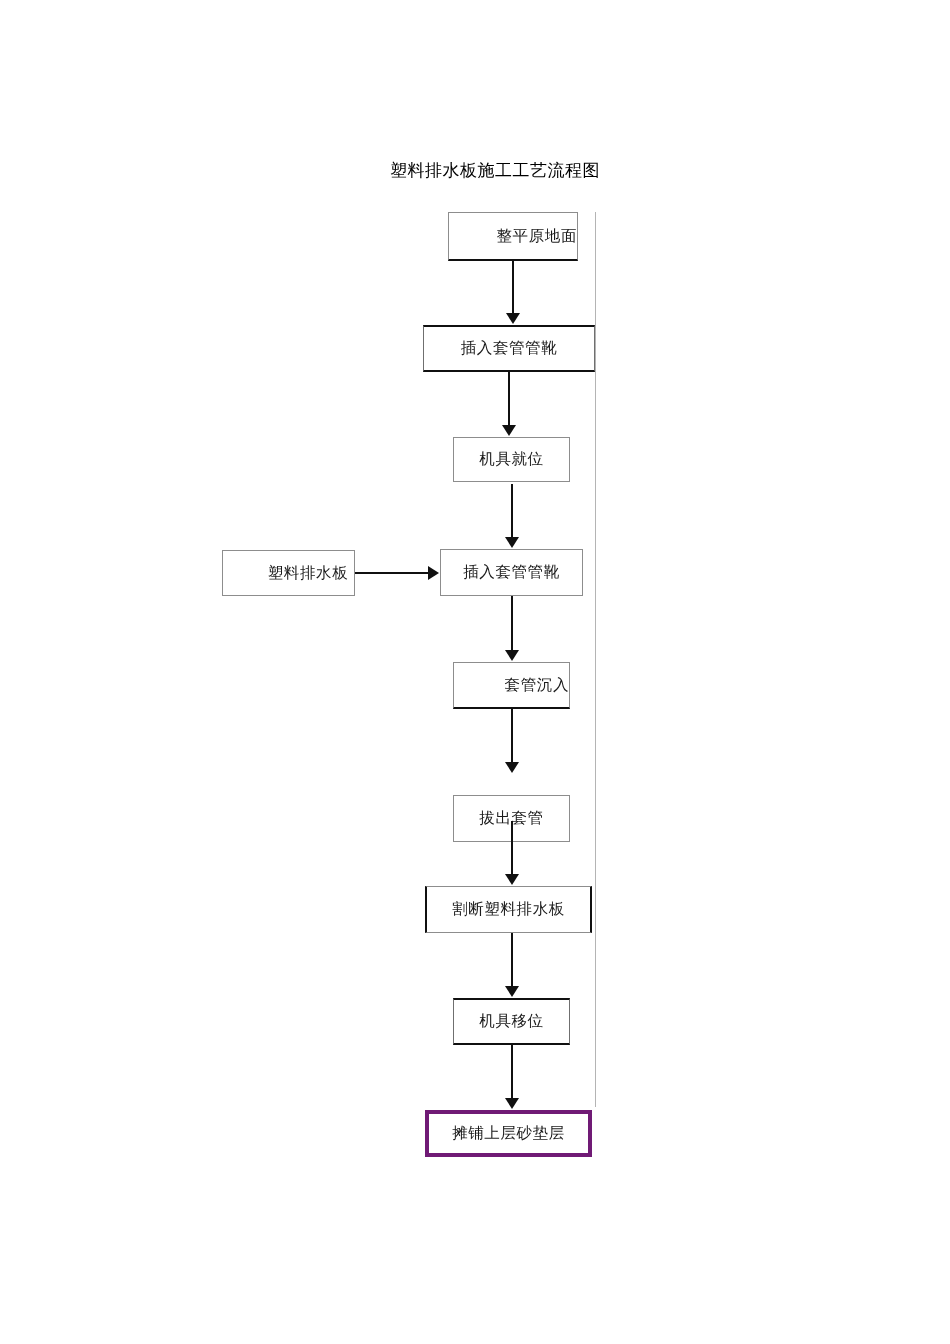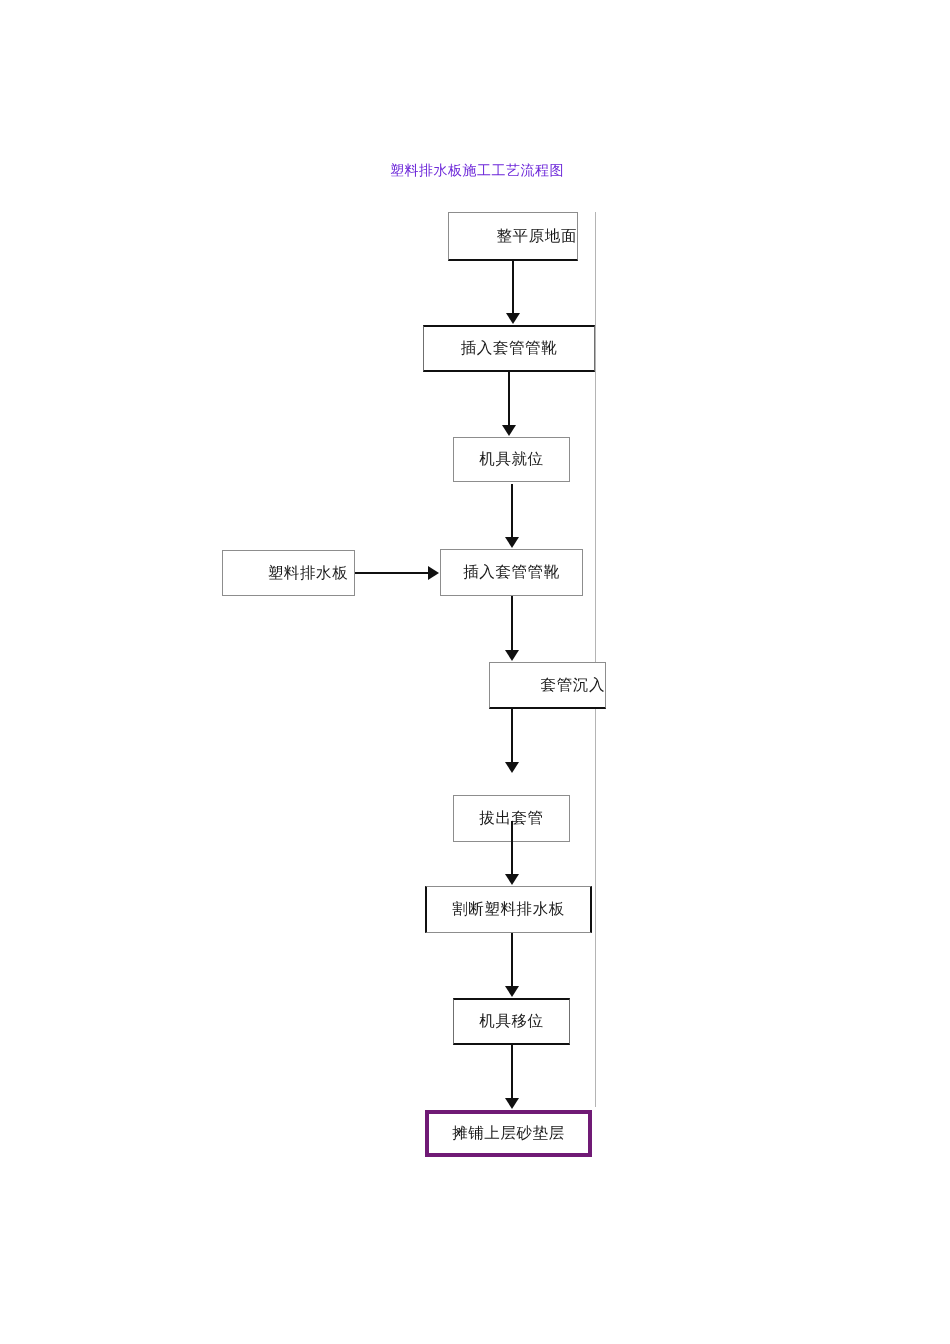--- a/index.html
+++ b/index.html
@@ -14,23 +14,23 @@
     position: relative;
     width: 950px;
     height: 1344px;
     background: #ffffff;
     overflow: hidden;
   }
   .title {
     position: absolute;
     left: 390px;
     top: 158px;
-    font-size: 14px;
+    font-size: 17px;
     line-height: 24px;
-    color: #6d28d9;
+    color: #000000;
     letter-spacing: 0.5px;
     white-space: nowrap;
   }
   .node {
     position: absolute;
     box-sizing: border-box;
     background: #ffffff;
     border: 1px solid #8d8d8d;
     display: flex;
     align-items: center;
@@ -106,21 +106,21 @@
   </div>
 
   <div class="node" style="left:453px; top:437px; width:117px; height:45px;text-align:center;">
     <span>机具就位</span>
   </div>
 
   <div class="node" style="left:440px; top:549px; width:143px; height:47px;">
     <span>插入套管管靴</span>
   </div>
 
-  <div class="node heavy-b" style="left:453px; top:662px; width:117px; height:47px;margin-left:36px;">
+  <div class="node heavy-b" style="left:453px; top:662px; width:117px; height:47px;">
     <span>套管沉入</span>
   </div>
 
   <div class="node" style="left:453px; top:774px; width:117px; height:47px;margin-top:21px;">
     <span>拔出套管</span>
   </div>
 
   <div class="node heavy-lr" style="left:425px; top:886px; width:167px; height:47px;">
     <span>割断塑料排水板</span>
   </div>

